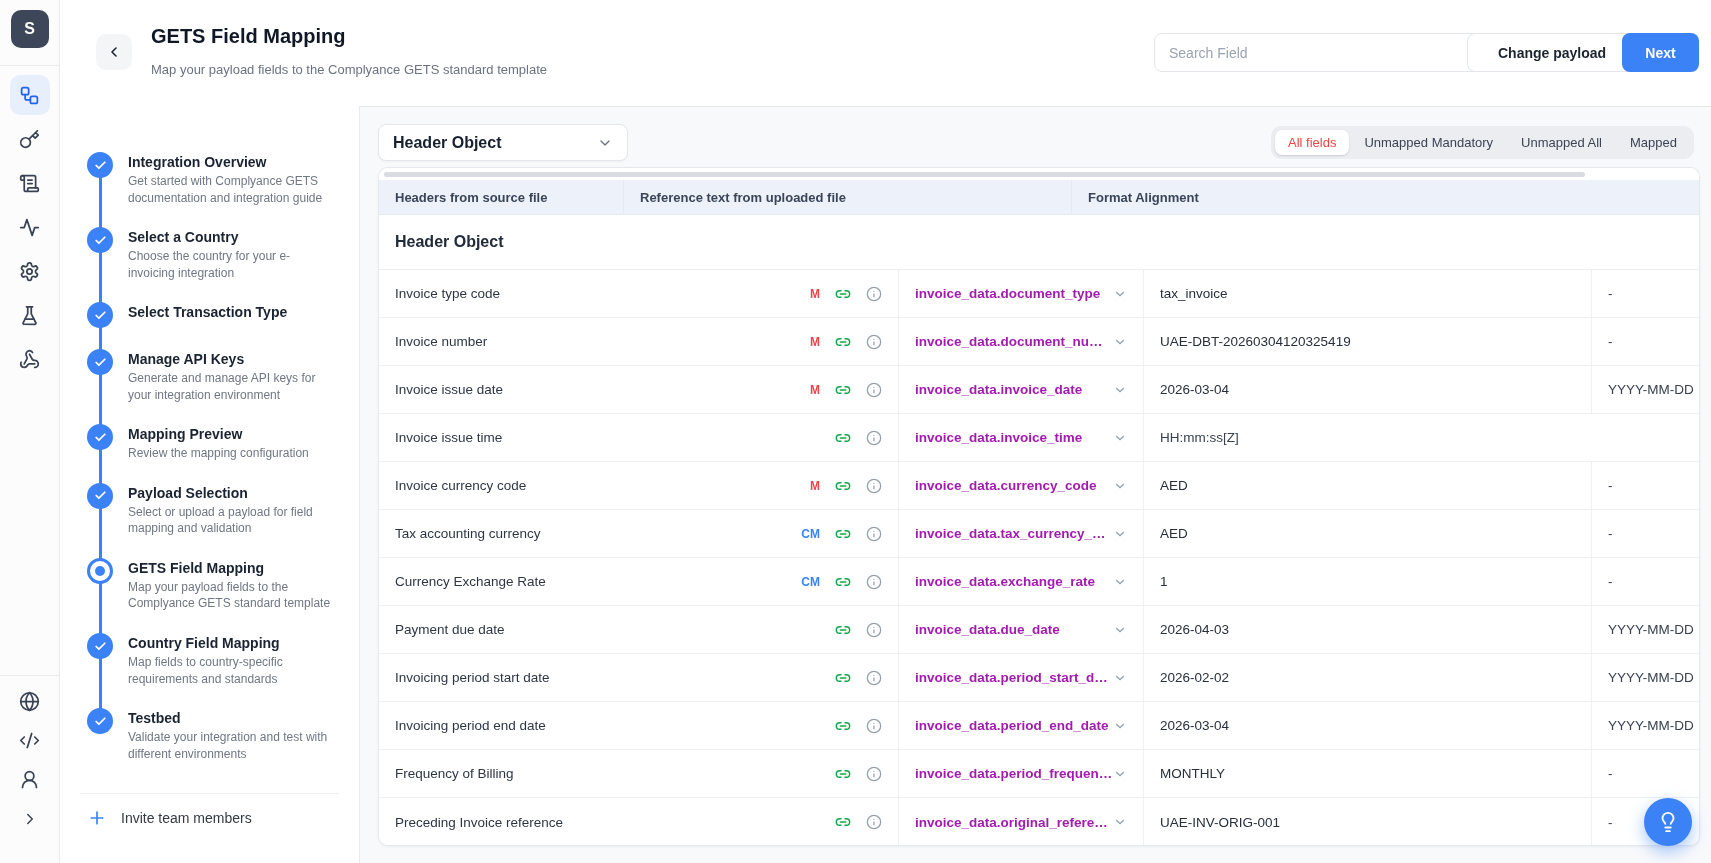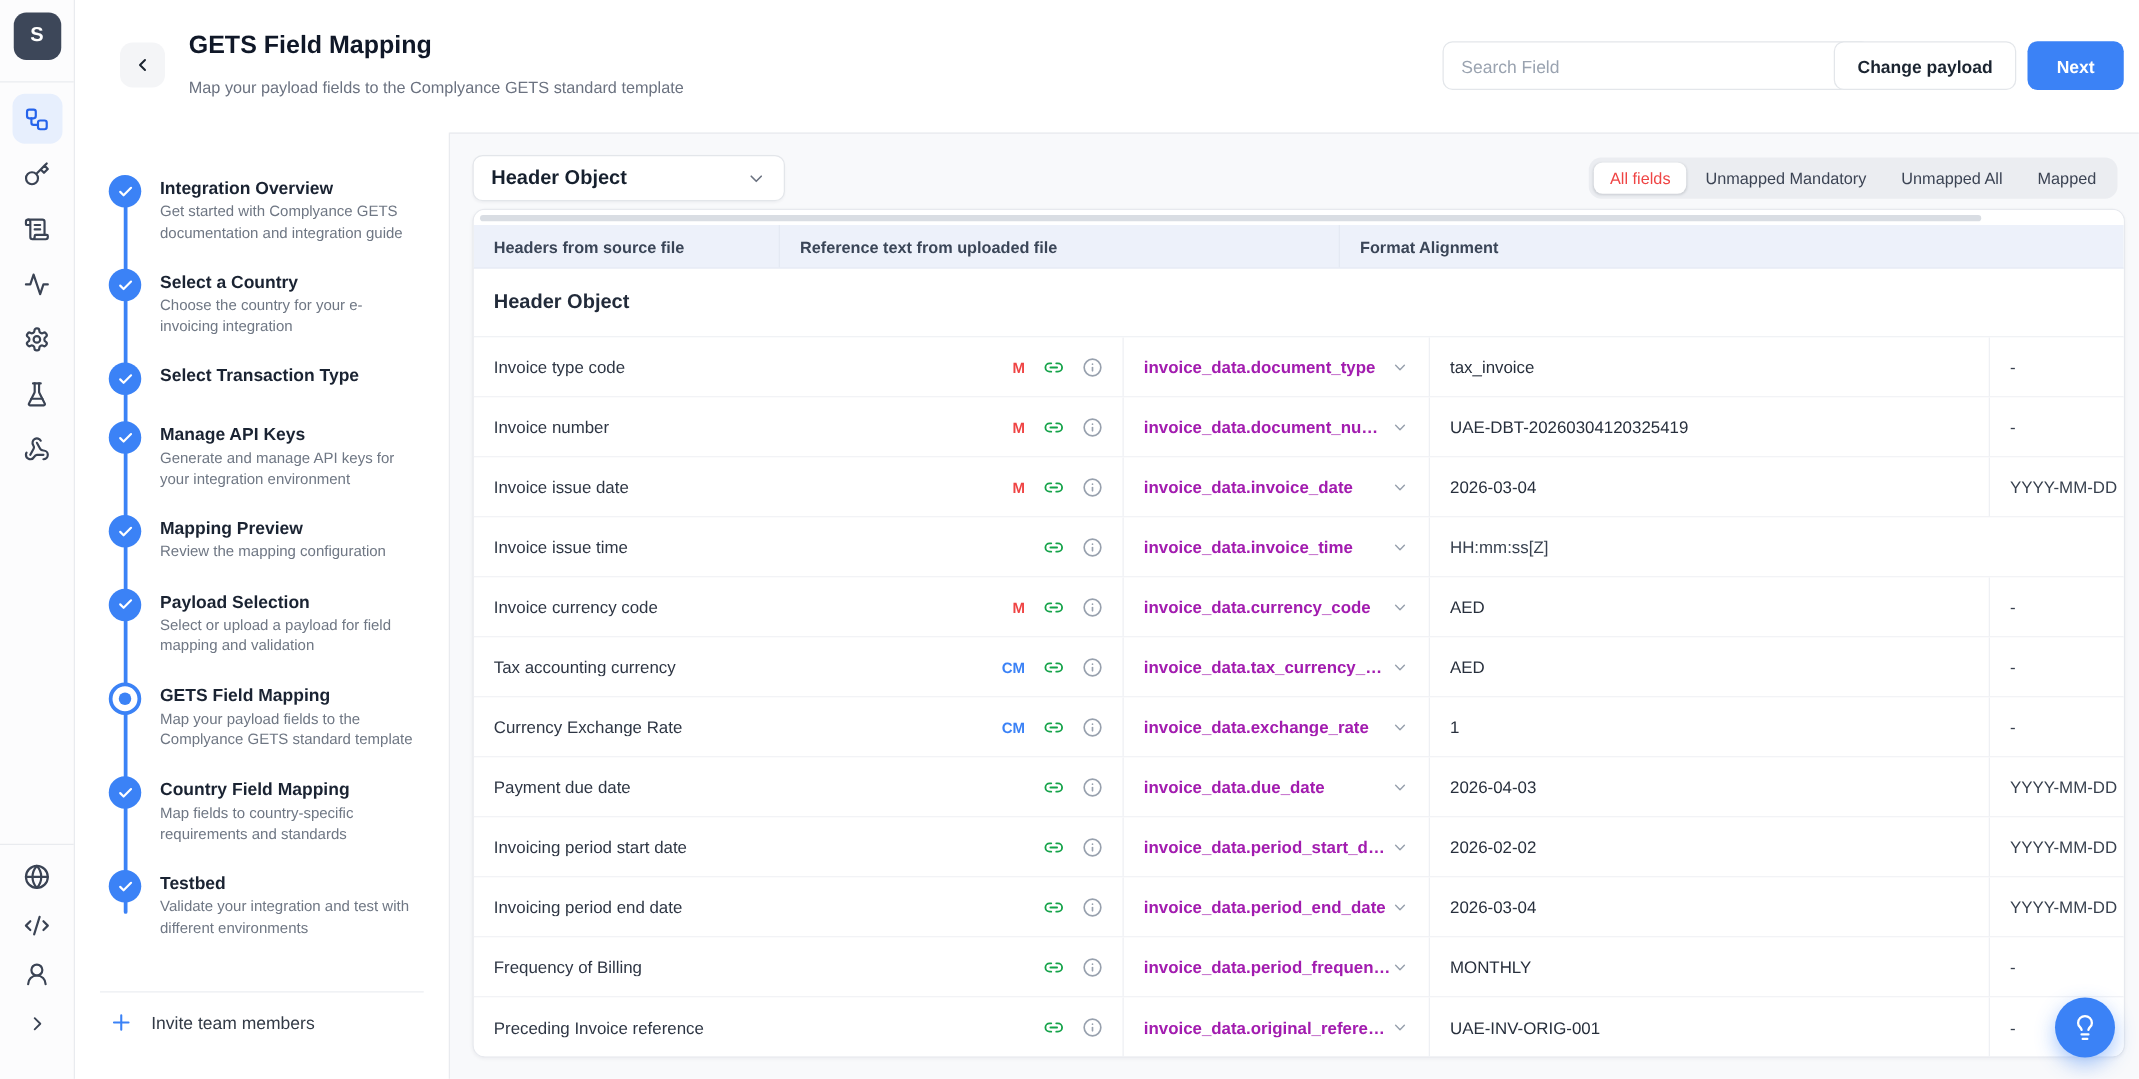--- a/index.html
+++ b/index.html
@@ -24,32 +24,32 @@
   
   .topbar { position:absolute; left:60px; top:0; right:0; height:106px; background:#fff; }
   .back-btn { position:absolute; left:36px; top:34px; width:36px; height:36px; background:#f4f5f7;
     border-radius:10px; display:flex; align-items:center; justify-content:center; cursor:pointer; color:#1b2430; }
   .page-title { position:absolute; left:91px; top:25px; font-size:20px; font-weight:700; color:#101828; }
   .page-sub { position:absolute; left:91px; top:62px; font-size:13px; color:#6b7280; }
   .search-input { position:absolute; left:1094px; top:33px; width:343px; height:39px;
     border:1px solid #e3e6ea; border-radius:8px; padding:0 14px; font-size:14px;
     font-family:"Liberation Sans", sans-serif; color:#1f2937; outline:none; }
   .search-input::placeholder { color:#9aa3b0; }
-  .btn-change { position:absolute; left:1407px; top:33px; height:39px; padding:0 18px;
+  .btn-change { position:absolute; left:1407px; top:33px; height:39px; padding:0 30px;
     background:#fff; border:1px solid #e3e6ea; border-radius:8px; font-size:14px; font-weight:600;
     color:#1b2430; display:flex; align-items:center; cursor:pointer; }
   .btn-next { position:absolute; left:1562px; top:33px; height:39px; width:77px; background:#3b82f6;
     border:none; border-radius:8px; font-size:14px; font-weight:600; color:#fff;
     display:flex; align-items:center; justify-content:center; cursor:pointer; }
 
   
   .lpanel { position:absolute; left:60px; top:106px; bottom:0; width:300px; background:#fff;
     border-right:1px solid #e9ebef; }
   .connector { position:absolute; left:38.5px; top:47px; width:3px; height:578px; background:#3b82f6; border-radius:2px; }
-  .steps { position:absolute; left:0; top:0; right:0; padding:34px 18px 0 27px; }
+  .steps { position:absolute; left:0; top:12px; right:0; padding:34px 18px 0 27px; }
   .step { position:relative; display:flex; gap:15px; margin-bottom:21px; cursor:pointer; align-items:flex-start; }
   .step-circle { width:26px; height:26px; border-radius:50%; flex-shrink:0; display:flex;
     align-items:center; justify-content:center; background:#3b82f6; }
   .step-circle .dot { display:none; }
   .step.current .step-circle { background:#fff; border:3px solid #3b82f6; }
   .step.current .step-circle .dot { display:block; width:10px; height:10px; border-radius:50%; background:#3b82f6; }
   .step-title { font-size:14px; font-weight:700; color:#1a2332; margin-bottom:3px; padding-top:2px; }
   .step-desc { font-size:12px; color:#6f7784; line-height:1.38; max-width:208px; }
   .invite-div { position:absolute; left:20px; right:20px; top:687px; height:1px; background:#eceef2; }
   .invite { position:absolute; left:27px; top:702px; display:flex; align-items:center; gap:14px;

